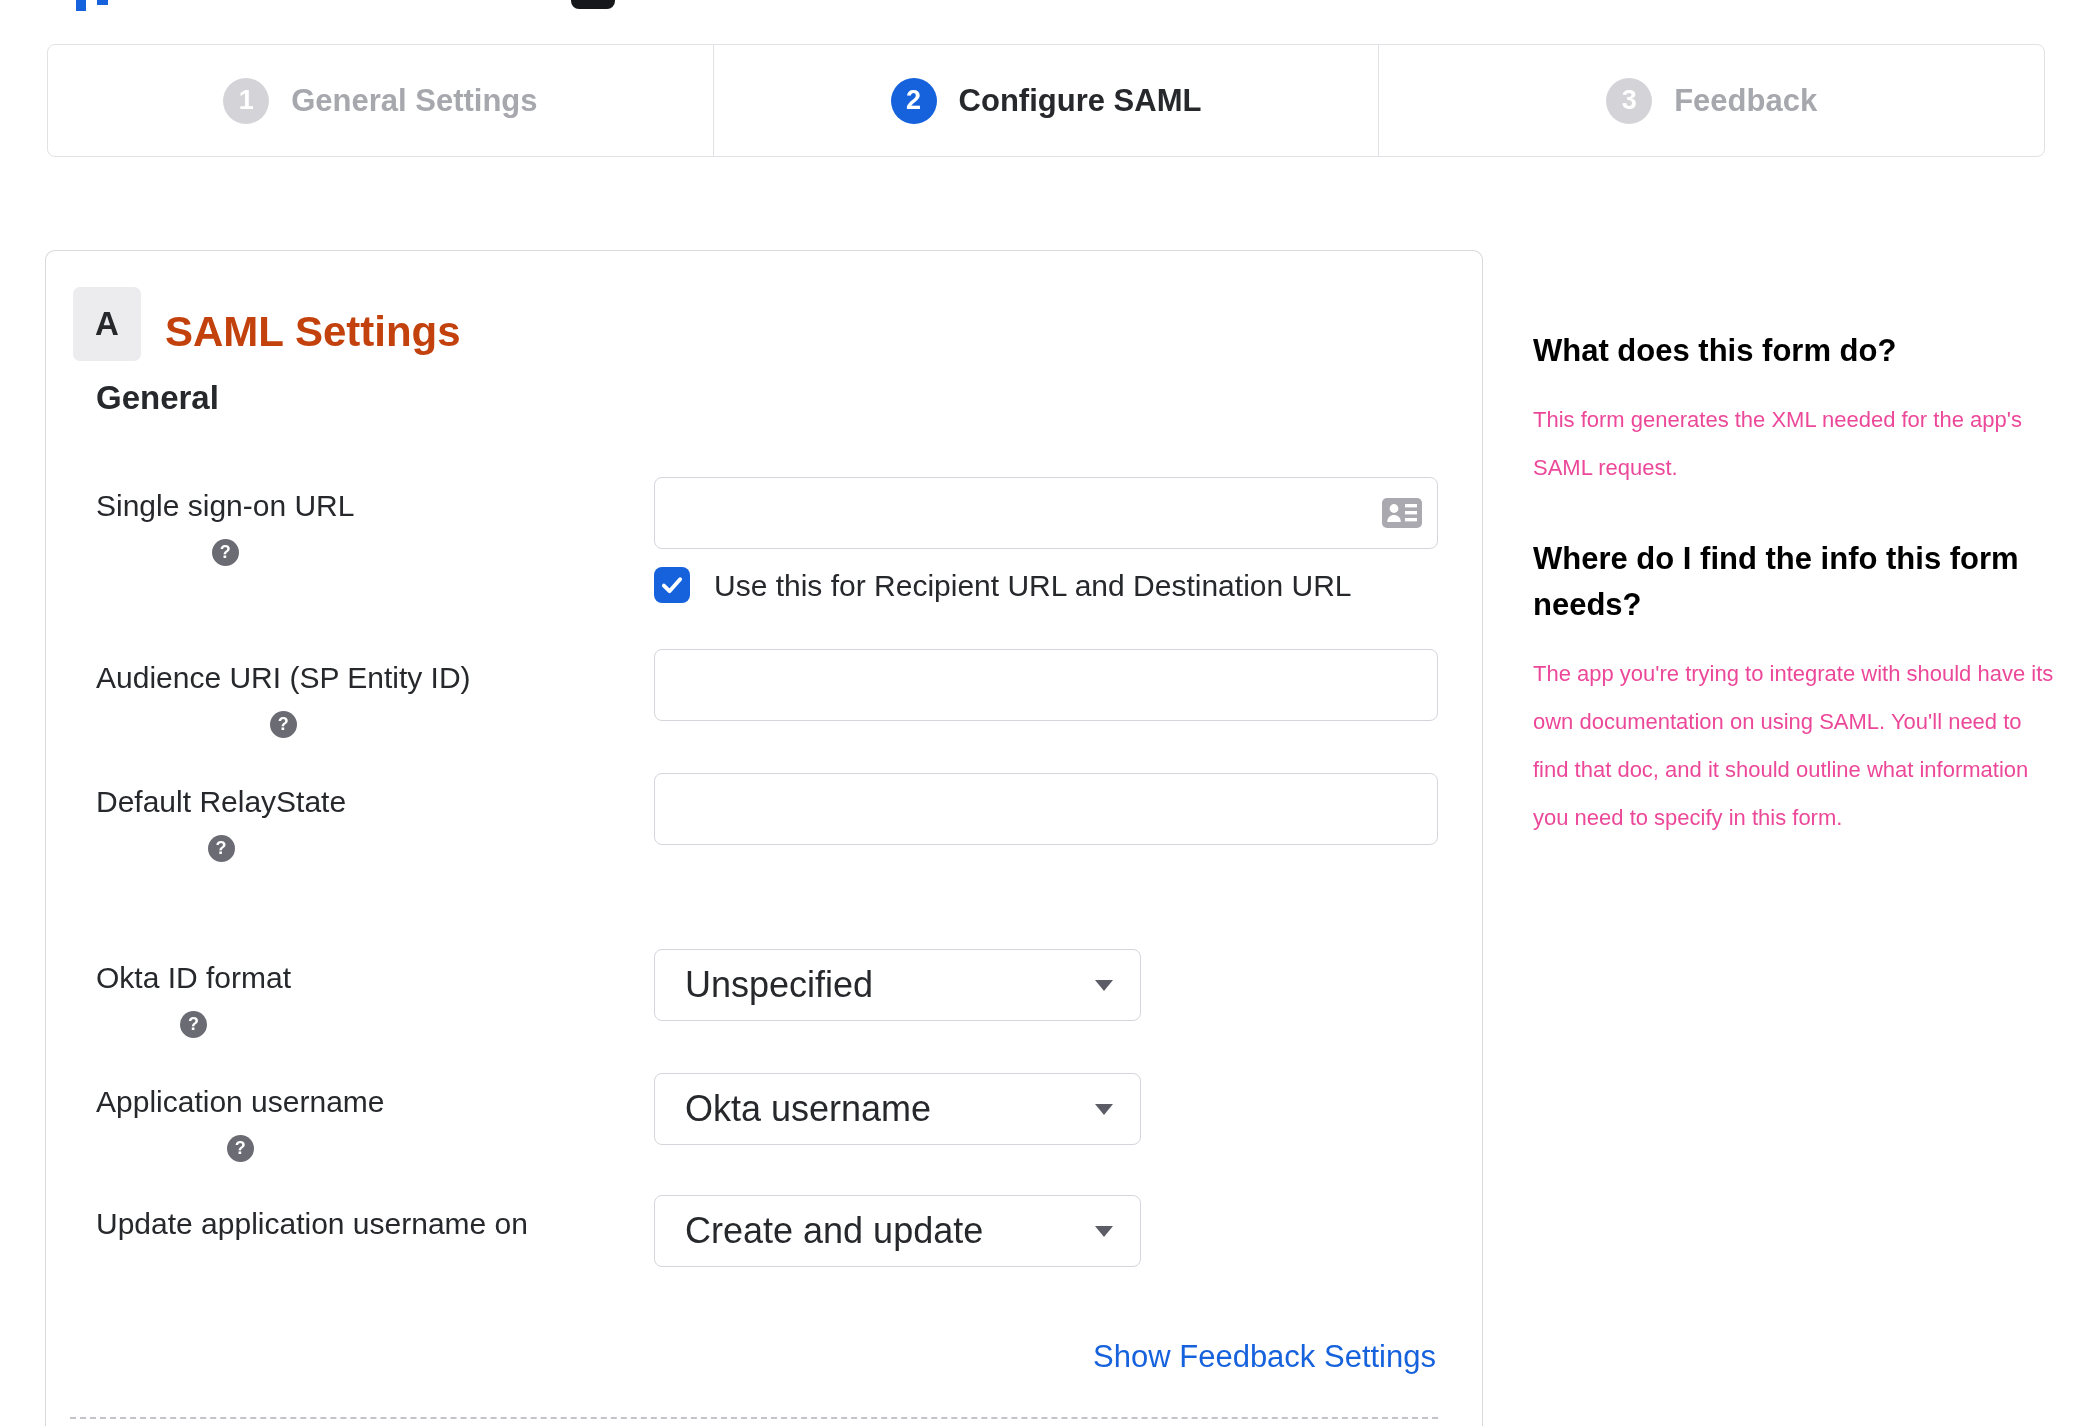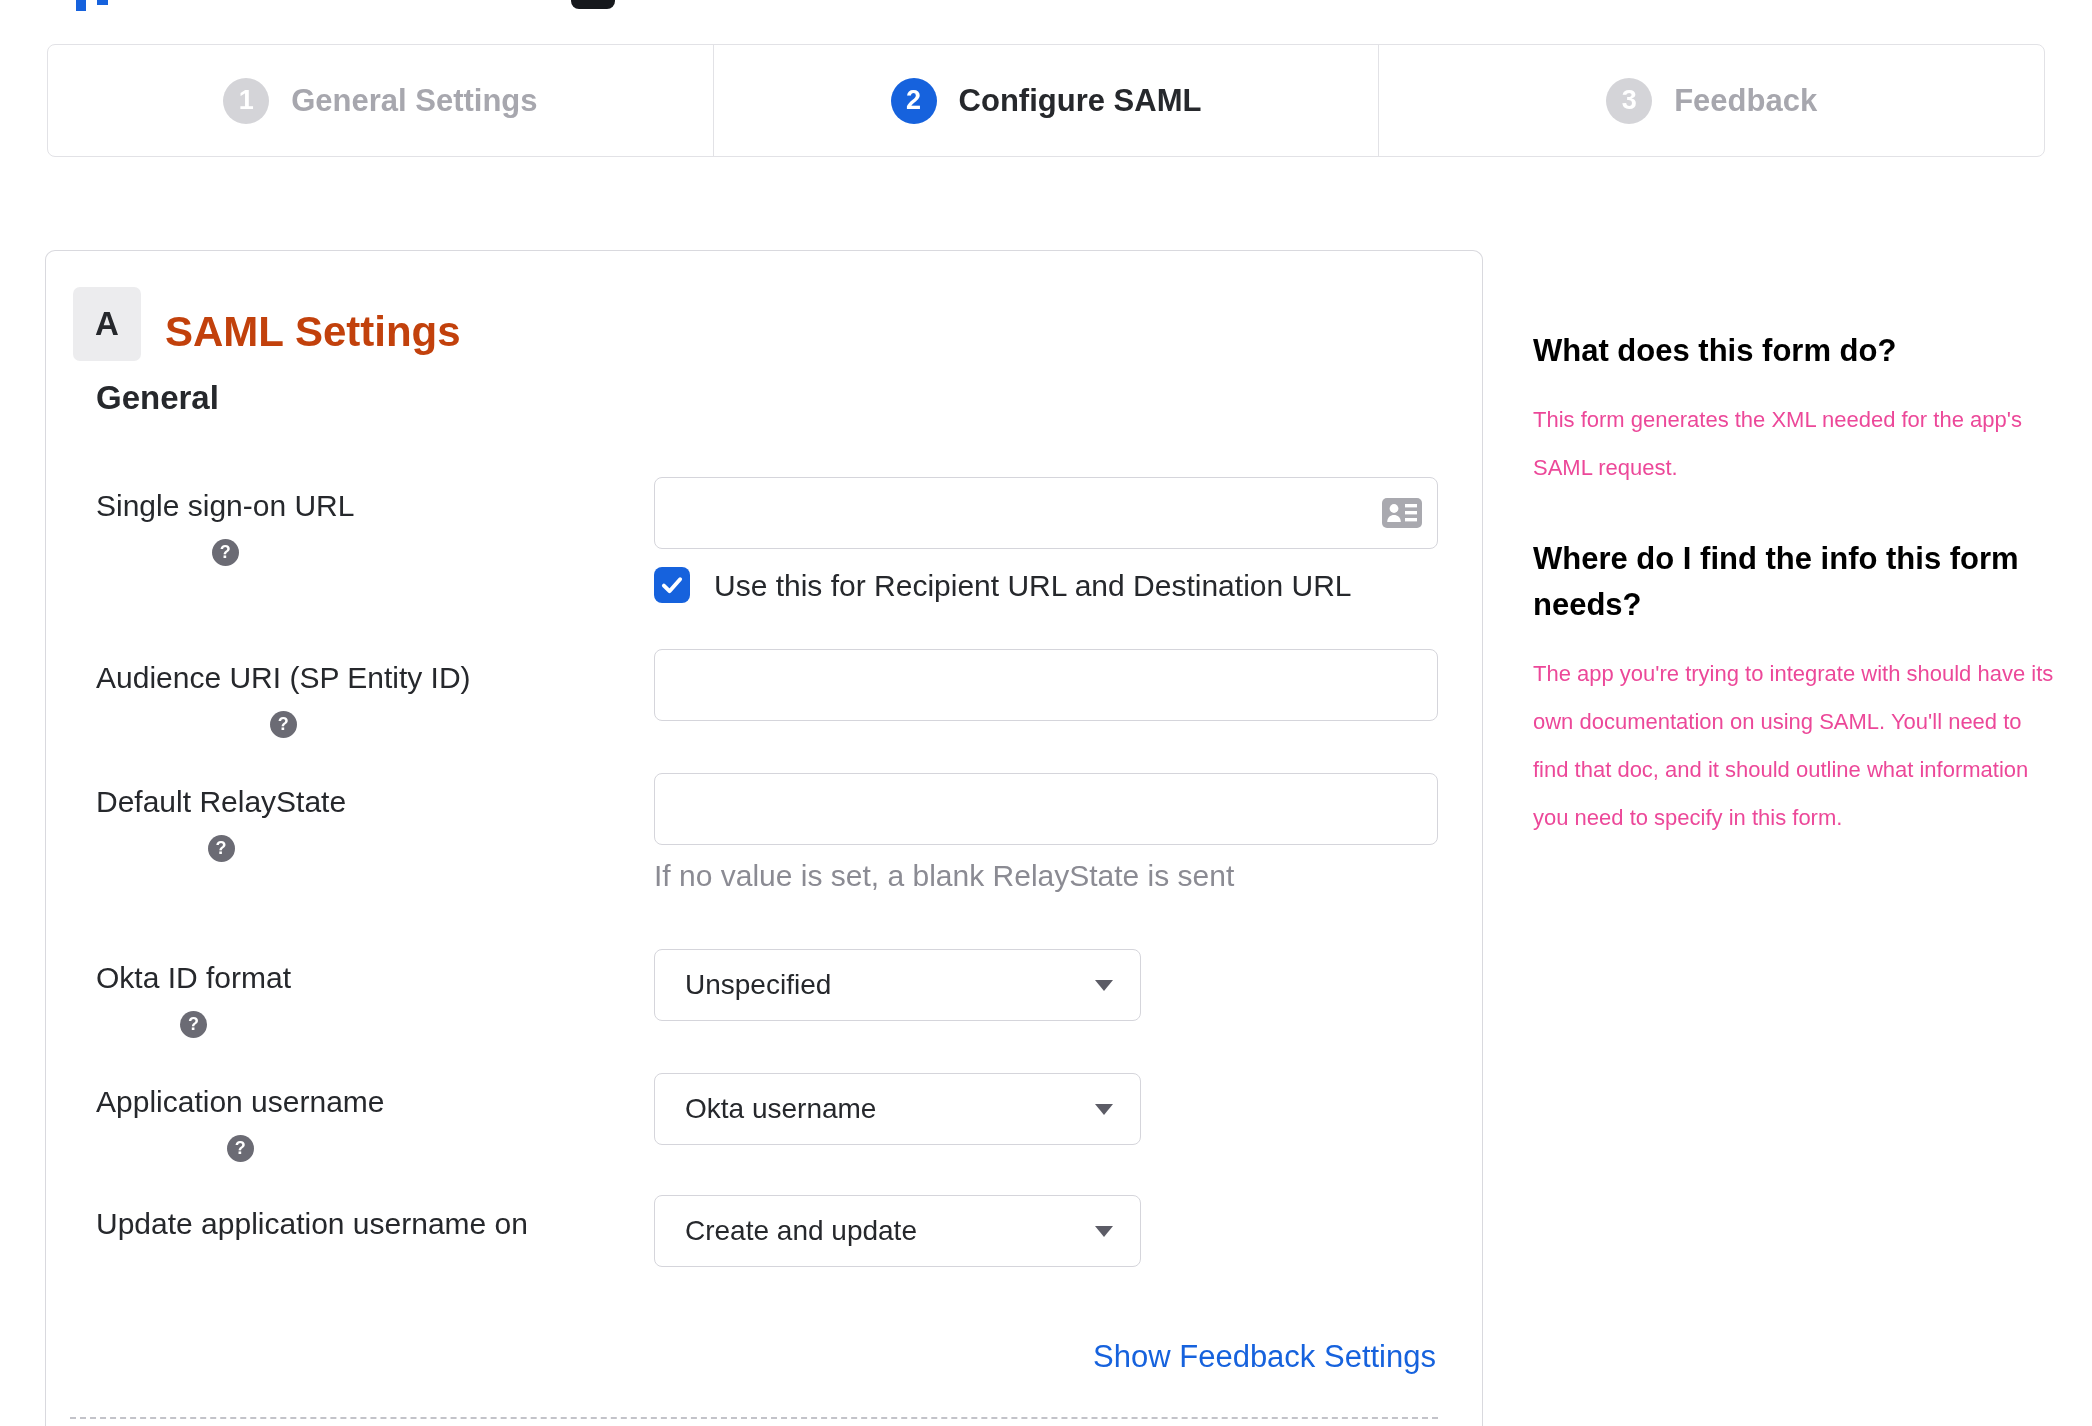--- a/index.html
+++ b/index.html
@@ -52,21 +52,21 @@
   .checkbox { position:absolute; left:608px; width:36px; height:36px;
     background:#1662dd; border-radius:8px; display:flex; align-items:center;
     justify-content:center; }
   .checkbox svg { width:26px; height:26px; }
   .checkbox-label { position:absolute; left:668px; font-size:30px; color:#26282c; }
 
   .hint { position:absolute; left:608px; font-size:30px; color:#8b8b93; }
 
   .select { position:absolute; left:608px; width:487px; height:72px;
     border:1px solid #d5d5db; border-radius:8px; background:#fff;
-    display:flex; align-items:center; padding:0 30px; font-size:28px;
+    display:flex; align-items:center; padding:0 30px; font-size:36px;
     color:#26282c; cursor:pointer; }
   .select .caret { position:absolute; right:27px; width:0; height:0;
     border-left:9px solid transparent; border-right:9px solid transparent;
     border-top:11px solid #5c5c66; }
 
   .advanced-link { position:absolute; right:46px; top:1088px; font-size:31px;
     font-weight:500; color:#1662dd; cursor:pointer; }
 
   .dashed-divider { position:absolute; left:24px; right:44px; top:1166px;
     border-top:2px dashed #c3c3c9; }
@@ -131,21 +131,20 @@
     <span>Audience URI (SP Entity ID)</span>
     <span class="help-icon">?</span>
   </div>
   <input class="text-input" style="top: 398px;" type="text" placeholder="">
 
   <div class="field-label" style="top:534px;">
     <span>Default RelayState</span>
     <span class="help-icon">?</span>
   </div>
   <input class="text-input" style="top: 522px;" type="text" placeholder="">
-  <div class="hint" style="top:608px;">If no value is set, a blank RelayState is sent</div>
 
   <div class="field-label" style="top:710px;">
     <span>Okta ID format</span>
     <span class="help-icon">?</span>
   </div>
   <div class="select" style="top:698px;">
     <span>Unspecified</span>
     <span class="caret"></span>
   </div>
 

